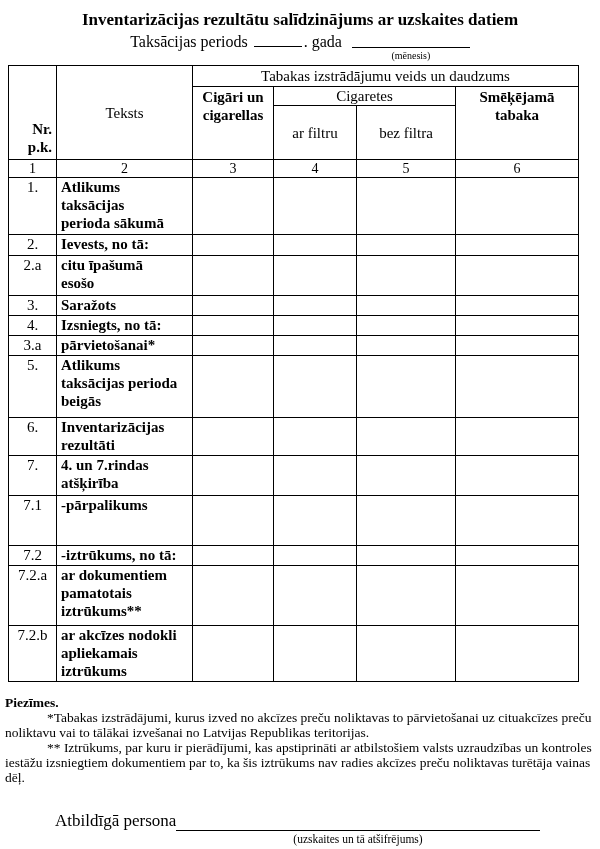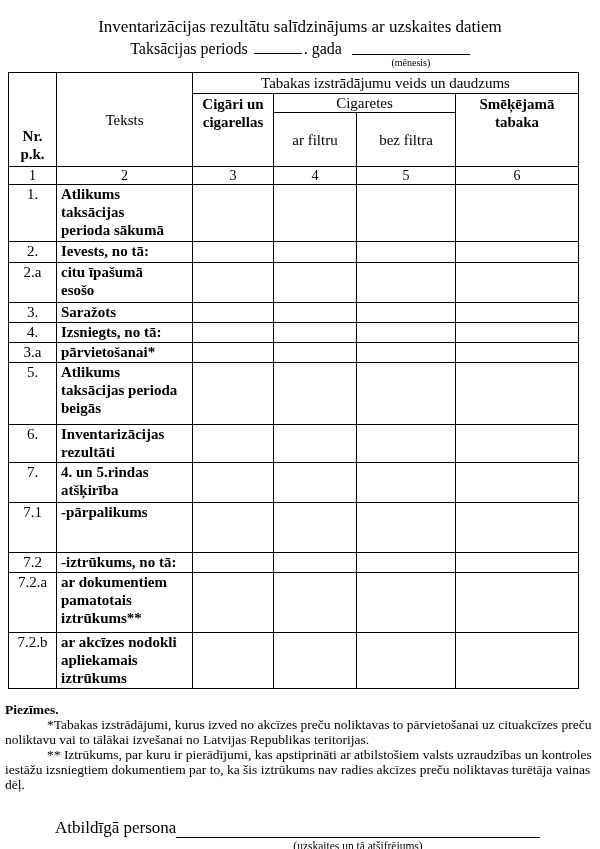--- a/index.html
+++ b/index.html
@@ -4,22 +4,22 @@
 <style>
   * { box-sizing: border-box; }
   html, body { margin: 0; padding: 0; }
   body {
     width: 600px; height: 849px;
     background: #ffffff; color: #000000;
     font-family: "Liberation Serif", serif;
     overflow: hidden;
   }
   .title {
-    text-align: center; font-weight: normal; font-size: 17px;
-    margin-top: 17px; line-height: 20px;
+    text-align: center; font-weight: bold; font-size: 17px;
+    margin-top: 10px; line-height: 20px;
   }
   .subtitle {
     text-align: center; font-size: 16px; margin-top: 2px; line-height: 18px;
   }
   .blank {
     display: inline-block; border-bottom: 1px solid #000;
     height: 15px; vertical-align: baseline;
   }
   .blank-period { width: 48px; margin: 0 2px; }
   .month-wrap { display: inline-block; vertical-align: top; margin-left: 6px; }
@@ -28,21 +28,21 @@
 
   table.main {
     border-collapse: collapse; table-layout: fixed;
     width: 570px; margin: 2px 0 0 8px;
     font-size: 15px; line-height: 18px;
   }
   table.main td { border: 1px solid #000; padding: 0 4px; overflow: hidden; }
   thead td { text-align: center; vertical-align: middle; }
   .pre { white-space: pre-line; font-weight: bold; }
   .v-top { vertical-align: top !important; padding-top: 1px !important; }
-  .v-bottom { vertical-align: bottom !important; padding-bottom: 3px !important; }
+  .v-bottom { vertical-align: bottom !important; padding-bottom: 3px !important; text-align: right; }
   .numrow td { font-size: 14px; padding: 0; line-height: 16px; }
   tbody td { vertical-align: top; padding-top: 1px; }
   td.nr { text-align: center; }
   td.label { text-align: left; padding-left: 6px; }
 
   .notes { margin: 13px 6px 0 5px; font-size: 13.5px; line-height: 15px; }
   .notes-heading { font-weight: bold; margin: 0; }
   .note { margin: 0; text-indent: 42px; text-align: left; }
 
   .footer { margin: 26px 60px 0 55px; font-size: 17px; }
@@ -170,21 +170,21 @@
       <td class="nr">6.</td>
       <td class="label pre">Inventarizācijas
 rezultāti</td>
       <td></td>
         <td></td>
       <td></td>
         <td></td>
     </tr>
     <tr style="height:40px">
       <td class="nr">7.</td>
-      <td class="label pre">4. un 5.rindas
+      <td class="label pre">4. un 7.rindas
 atšķirība</td>
       <td></td>
         <td></td>
       <td></td>
         <td></td>
     </tr>
     <tr style="height:50px">
       <td class="nr">7.1</td>
       <td class="label pre">-pārpalikums</td>
       <td></td>

